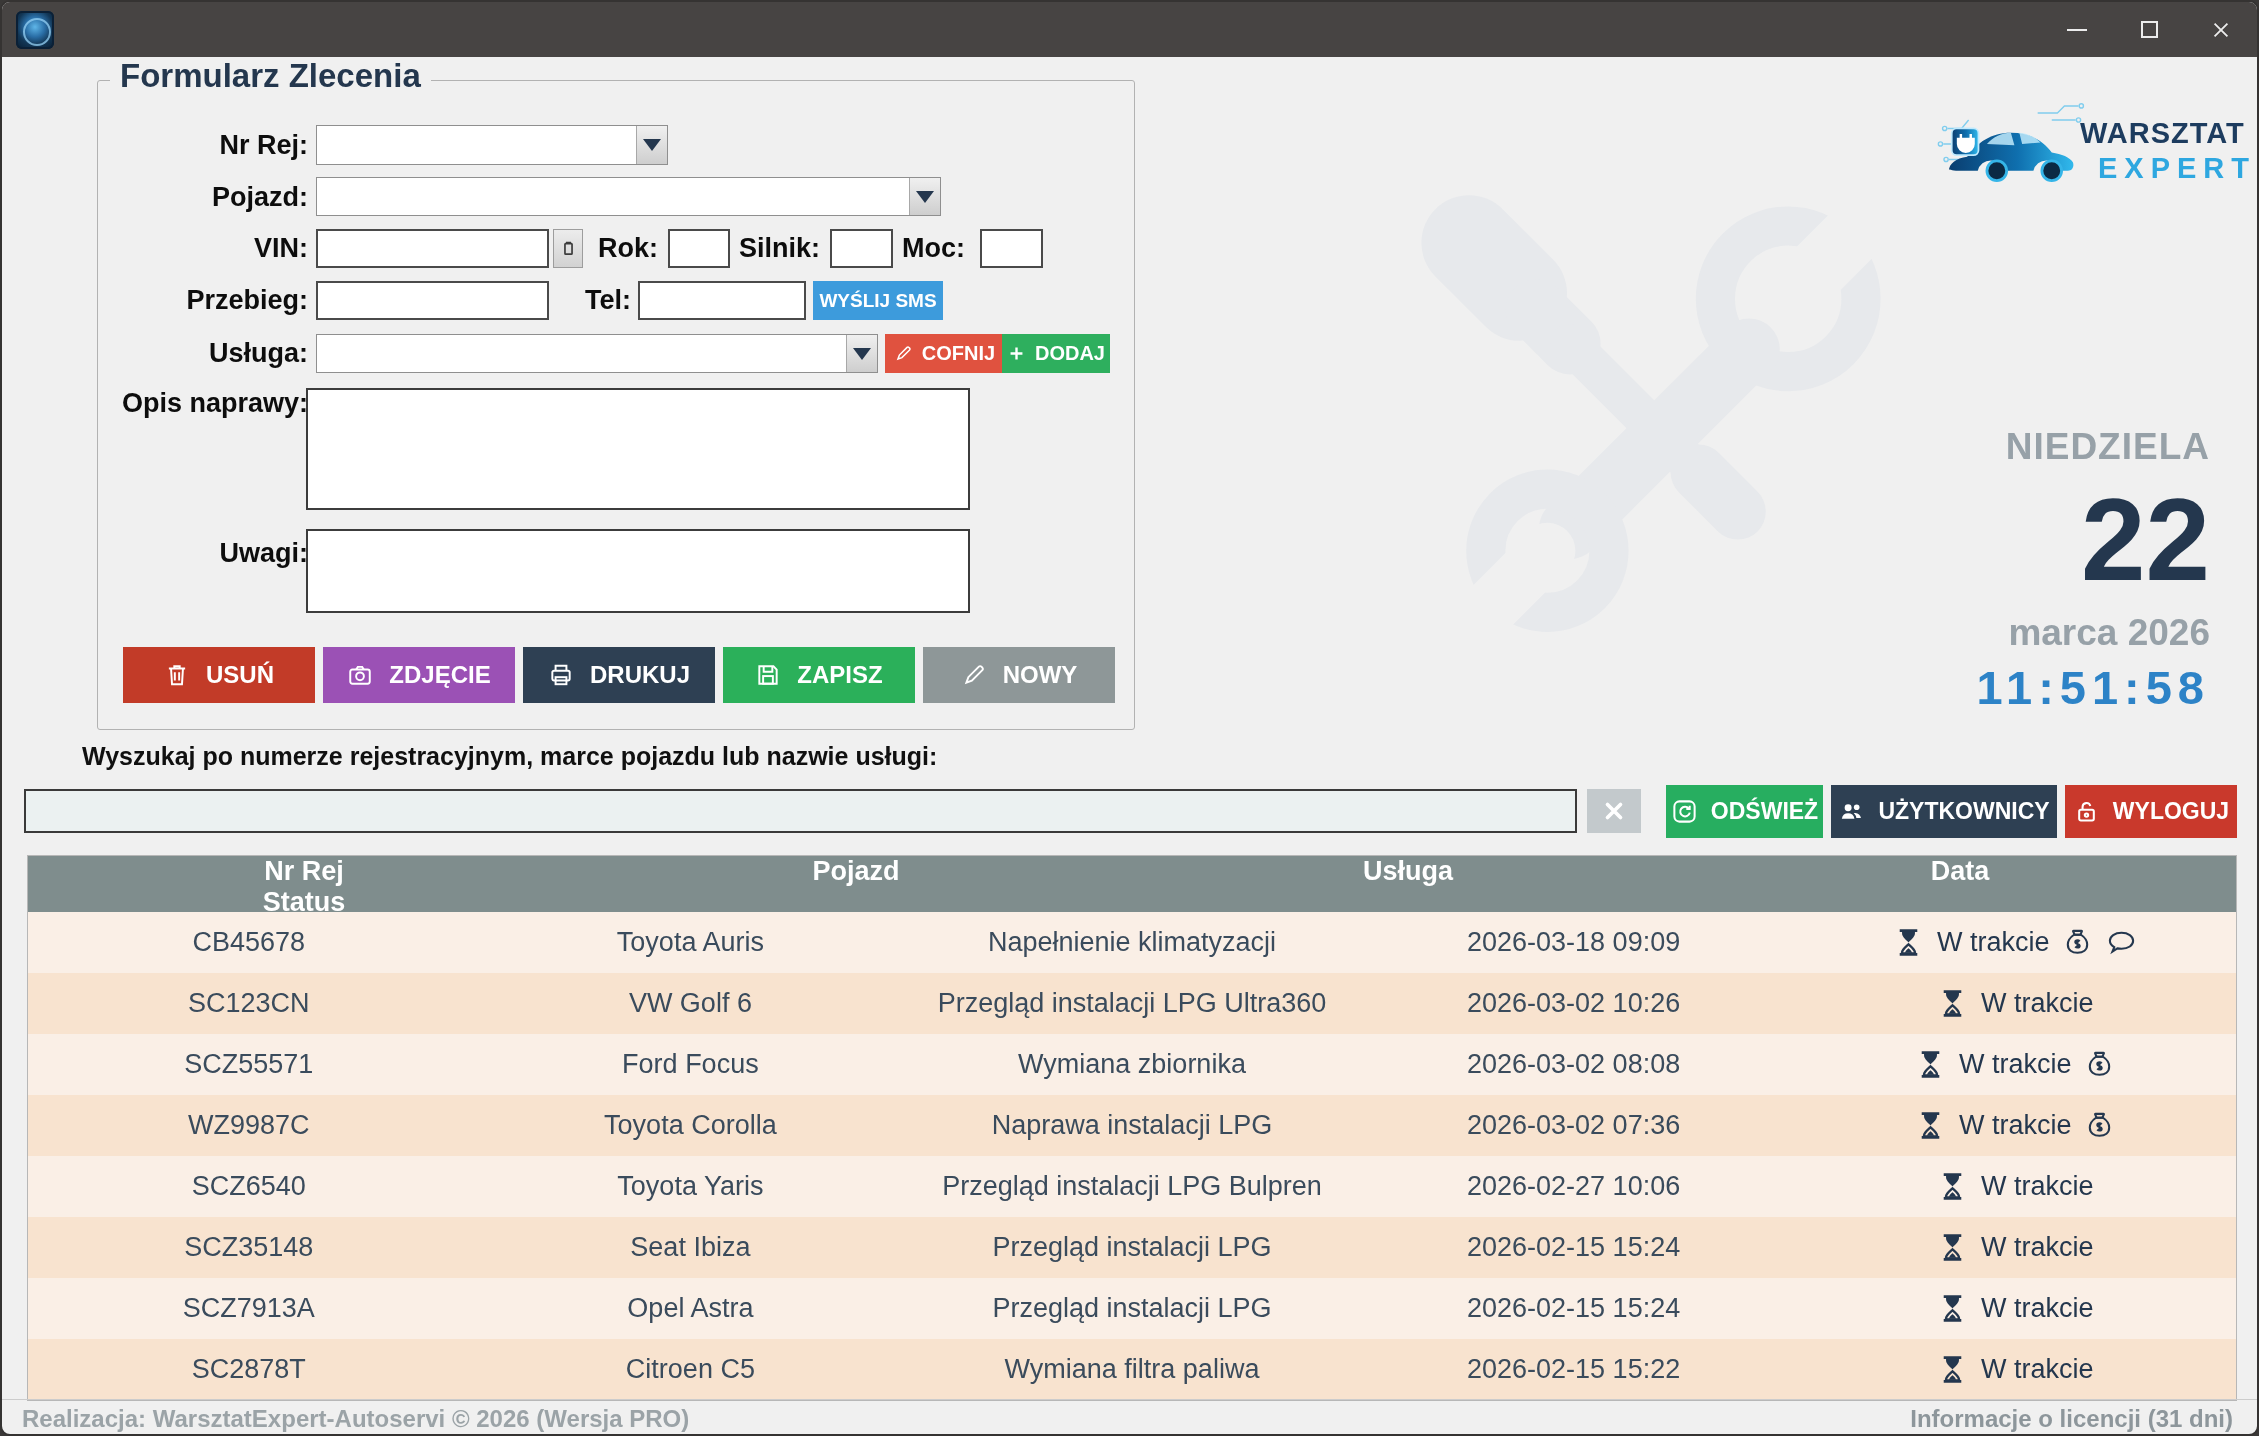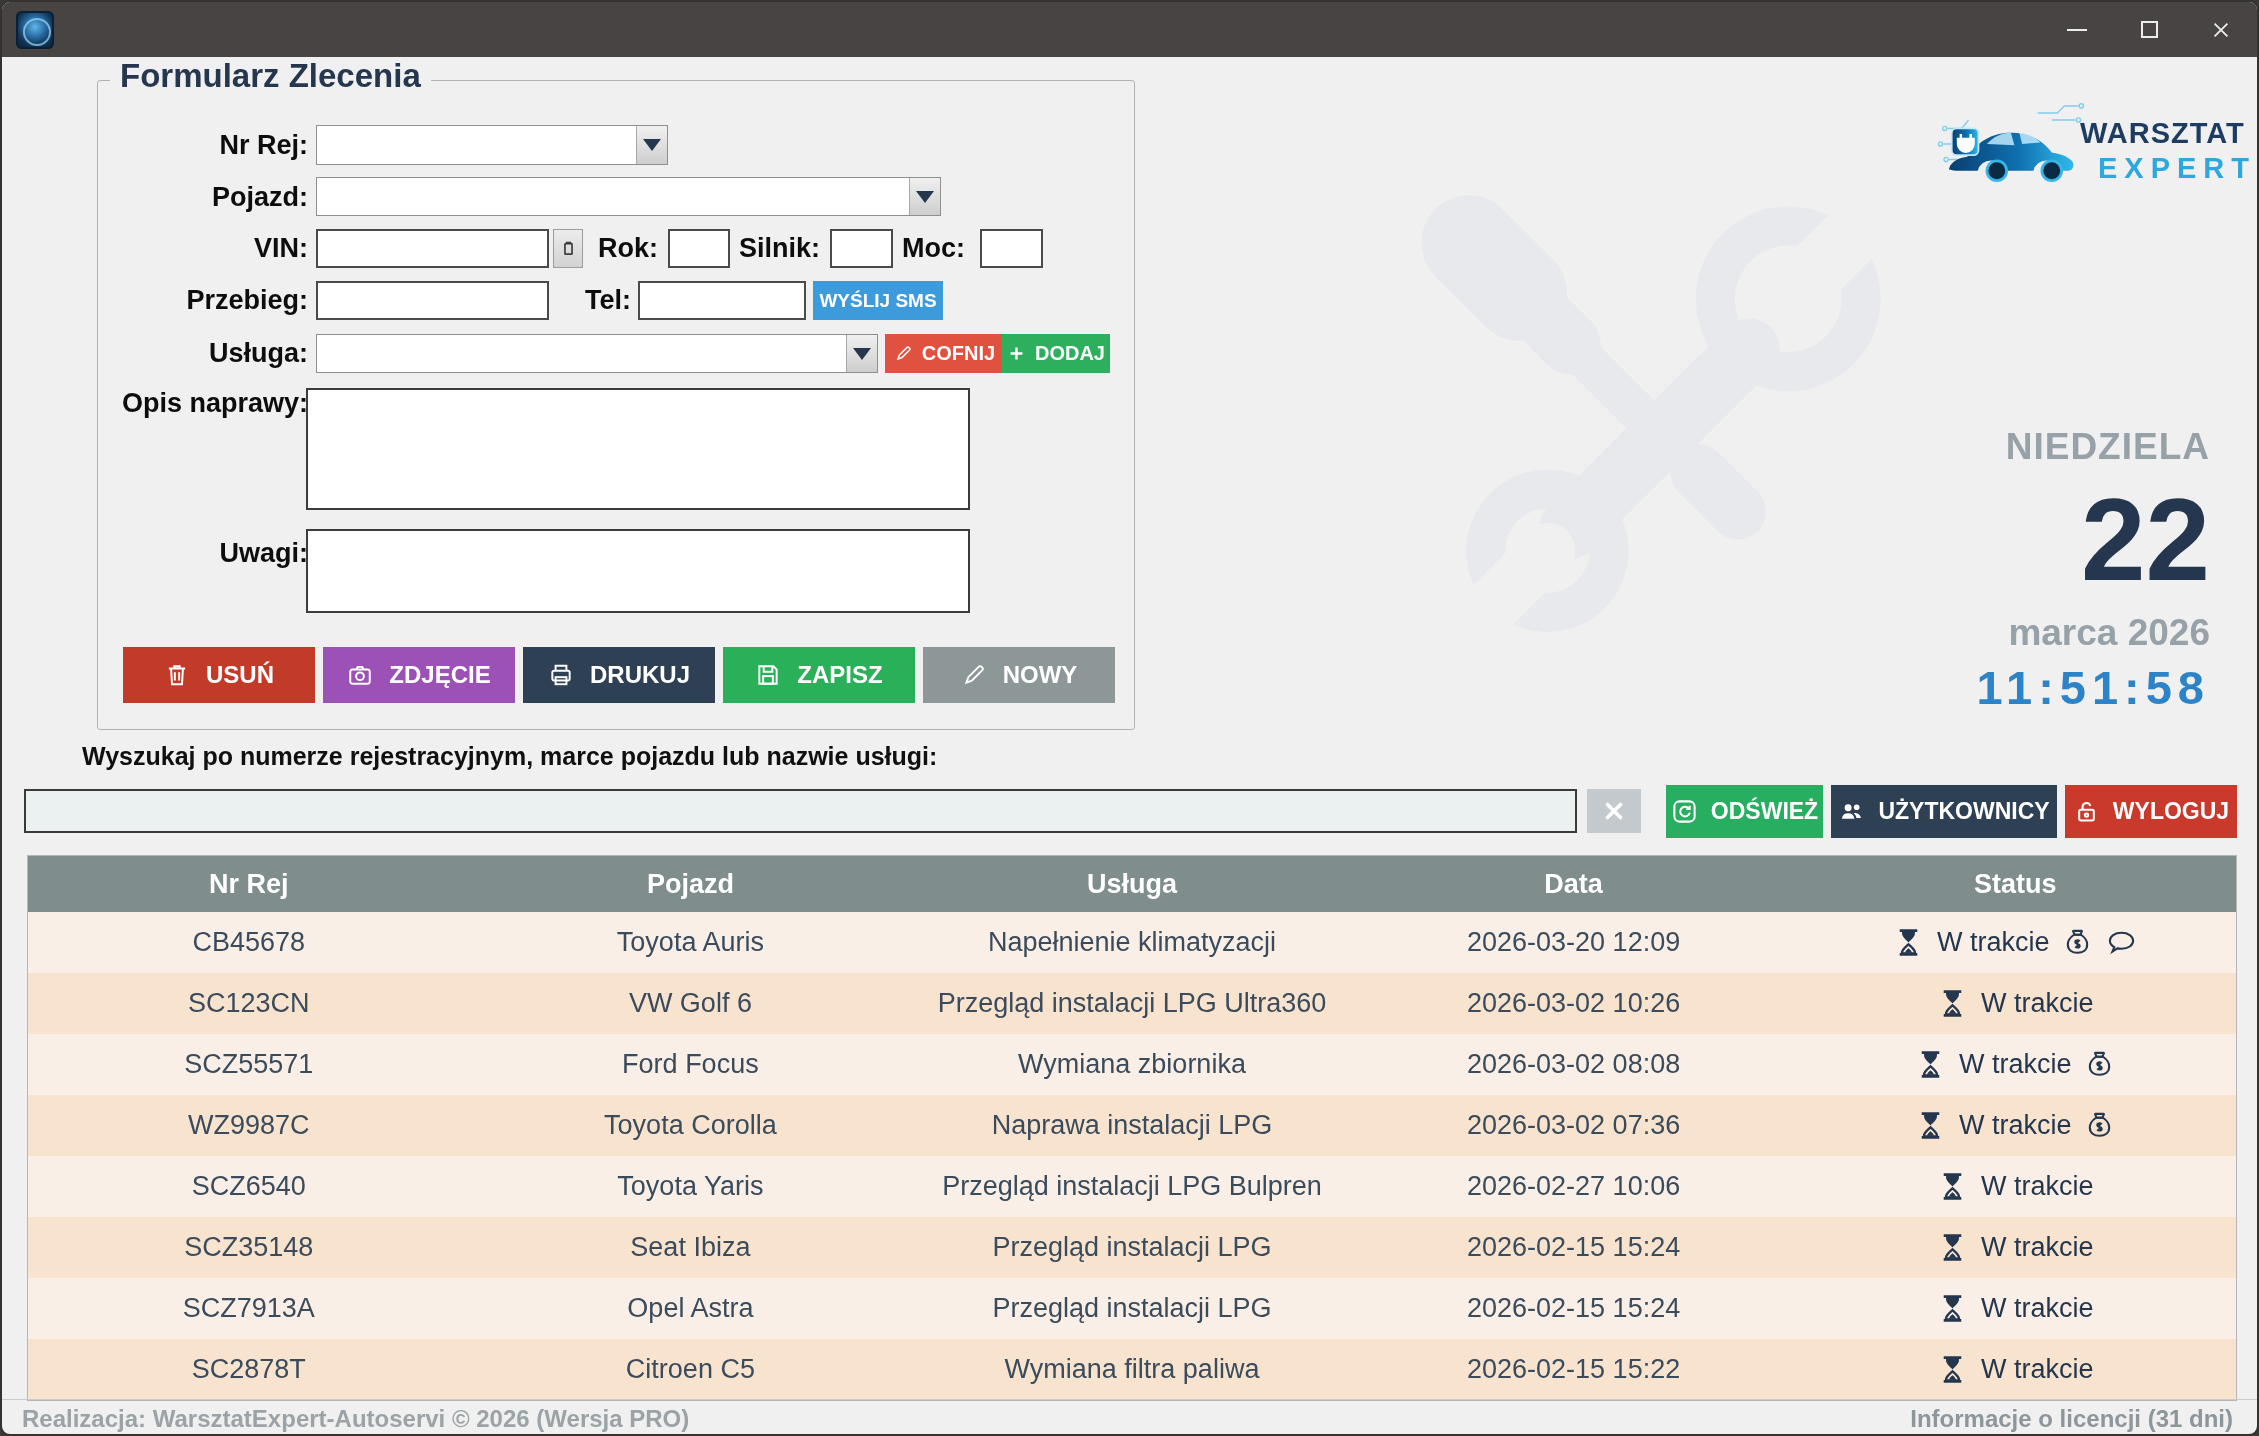--- a/index.html
+++ b/index.html
@@ -128,21 +128,21 @@
     font-size: 23px; font-weight: bold; cursor: pointer; font-family: inherit;
     display: flex; align-items: center; justify-content: center; gap: 13px;
   }
   #btn-odswiez      { left: 1664px; width: 157px; background: var(--btn-odswiez, #27ae60); }
   #btn-uzytkownicy  { left: 1829px; width: 226px; background: var(--btn-uzytkownicy, #2e4053); }
   #btn-wyloguj      { left: 2063px; width: 172px; background: var(--btn-wyloguj, #c9392c); }
 
   
   .table { position: absolute; left: 25px; top: 853px; width: 2210px; border: 1px solid #b7b7b7; background: #fff; }
   .thead {
-    display: grid; grid-template-columns: repeat(5, 1fr); height: 56px;
+    display: grid; grid-template-columns: repeat(4, 1fr); height: 56px;
     background: var(--table-header-bg, #7f8d8d); color: #fff;
     font-size: 27px; font-weight: bold; align-items: center; text-align: center;
   }
   .trow {
     display: grid; grid-template-columns: repeat(5, 1fr); height: 61px;
     align-items: center; text-align: center; font-size: 27px; color: var(--row-text, #3a4b5c);
     cursor: default;
   }
   .trow.odd  { background: var(--row-odd, #faefe6); }
   .trow.even { background: var(--row-even, #f8e3cf); }
@@ -397,21 +397,21 @@
       <div>Pojazd</div>
       <div>Usługa</div>
       <div>Data</div>
       <div>Status</div>
     </div>
     <div>
         <div class="trow odd">
           <div class="td">CB45678</div>
           <div class="td">Toyota Auris</div>
           <div class="td">Napełnienie klimatyzacji</div>
-          <div class="td">2026-03-20 12:09</div>
+          <div class="td">2026-03-18 09:09</div>
           <div class="td status">
             <span class="sicon">
               <svg viewBox="0 0 24 24">
                 <g stroke="currentColor" fill="none" stroke-width="2.2">
                   <path d="M5.2 2.8h13.6M5.2 21.2h13.6"></path>
                 </g>
                 <path fill="currentColor" d="M7 3.6h10v1.3c0 2.5-2.2 4.3-5 7.1-2.8-2.8-5-4.6-5-7.1V3.6z"></path>
                 <path fill="none" stroke="currentColor" stroke-width="1.8" d="M12 13.4c2.7 2.5 4.7 4 5 6.1v.9H7v-.9c.3-2.1 2.3-3.6 5-6.1z"></path>
                 <path fill="currentColor" d="M9.2 20c.5-1.5 1.6-2.4 2.8-3.5 1.2 1.1 2.3 2 2.8 3.5H9.2z"></path>
               </svg>

